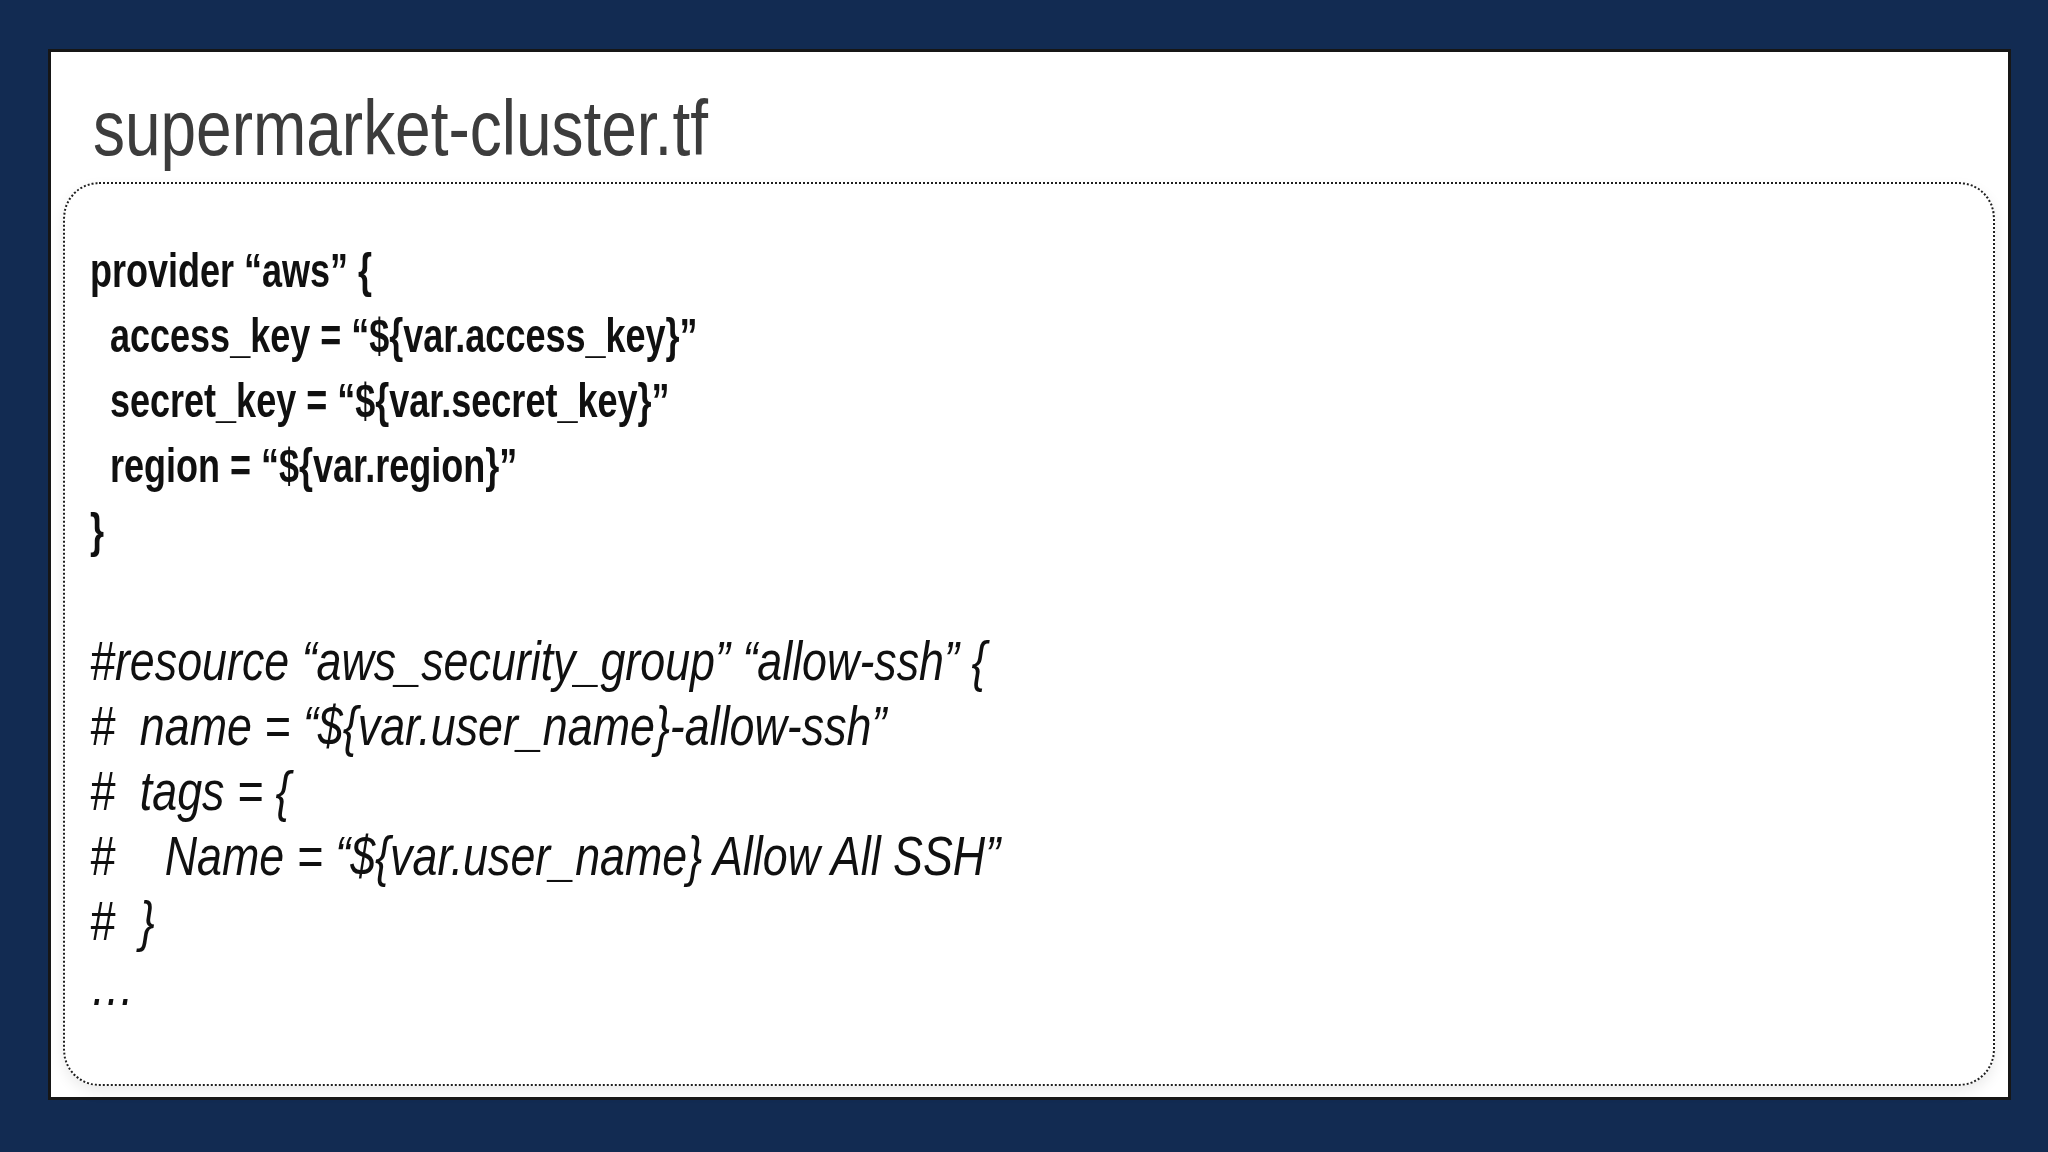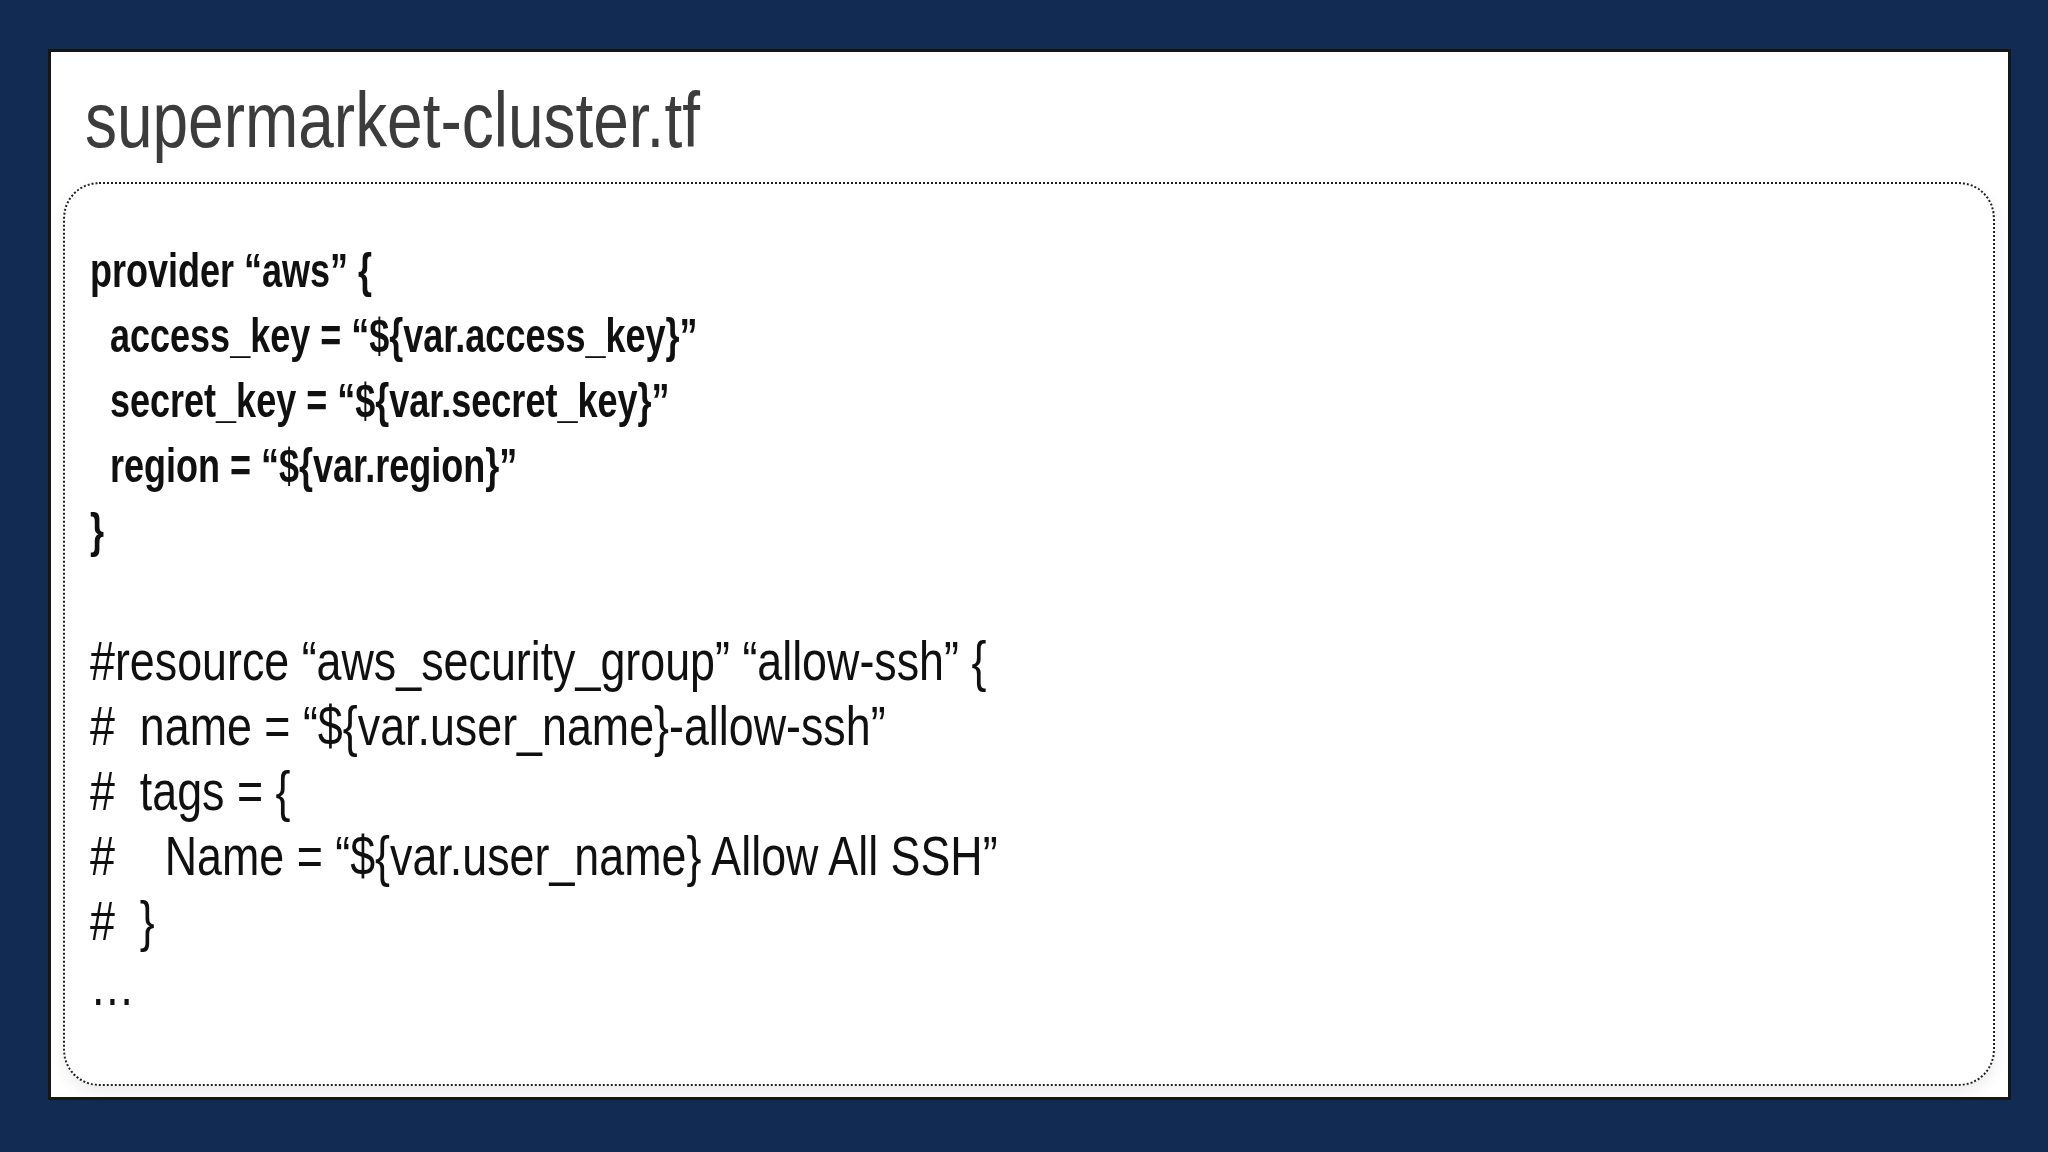--- a/index.html
+++ b/index.html
@@ -18,21 +18,21 @@
     width: 1963px;
     height: 1051px;
     background: #ffffff;
     border: 3px solid #161616;
     box-sizing: border-box;
   }
   .slide-title {
     position: absolute;
     left: 34px;
     top: 26px;
-    margin: 0;
+    margin: 8px;
     font-size: 78px;
     line-height: 84px;
     font-weight: 400;
     color: #3c3c3c;
   }
   .slide-title > span {
     display: inline-block;
     transform: scaleX(0.82);
     transform-origin: left center;
     white-space: pre;
@@ -61,20 +61,21 @@
     white-space: pre;
     transform-origin: left center;
   }
   .provider-block .code-line {
     font-weight: 700;
     font-size: 48px;
   }
   .provider-block .code-line > span { transform: scaleX(0.75); }
   .comment-block { margin-top: 65px; }
   .comment-block .code-line {
+    font-style: italic;
     font-weight: 400;
     font-size: 56px;
   }
   .comment-block .code-line > span { transform: scaleX(0.80); }
 </style>
 </head>
 <body>
 
 <div class="slide">
 

